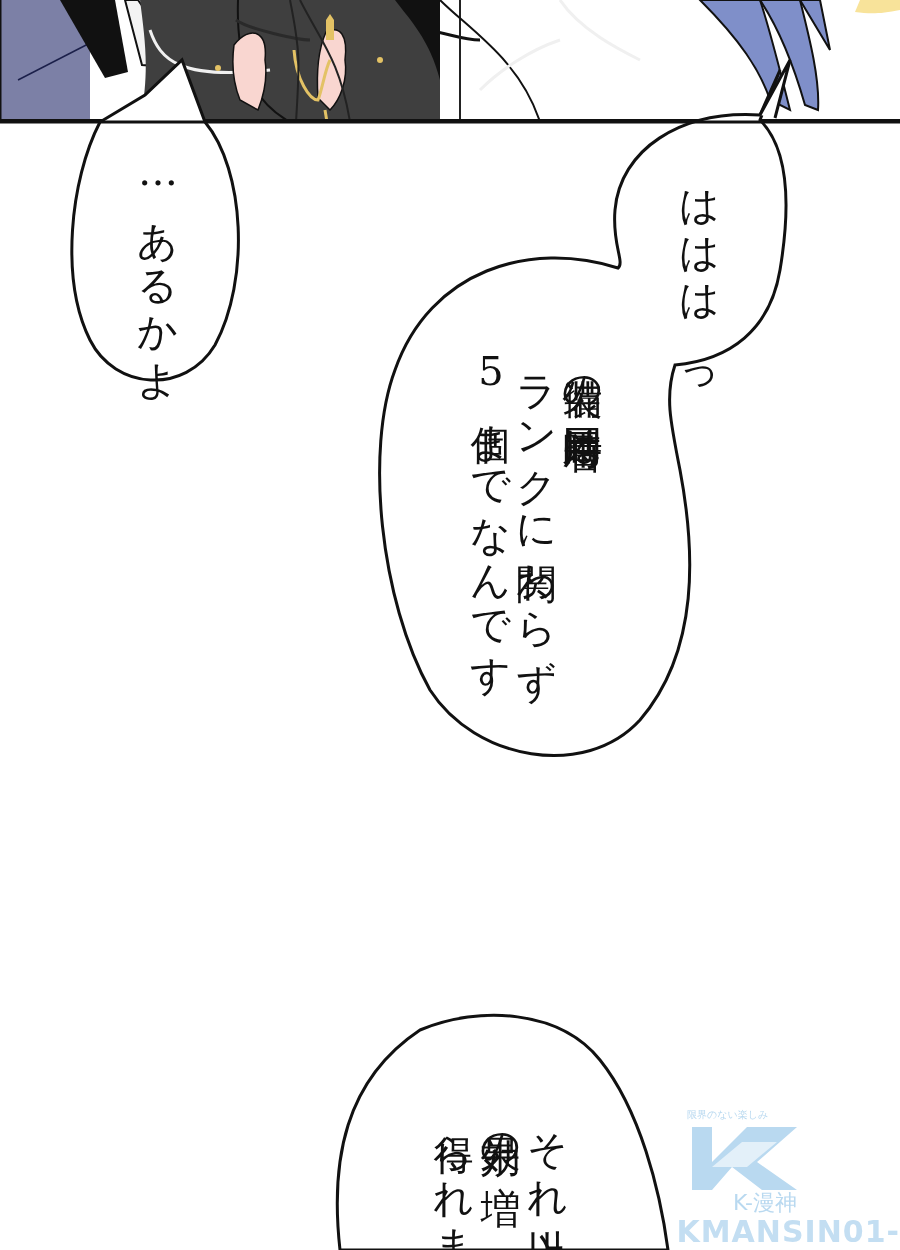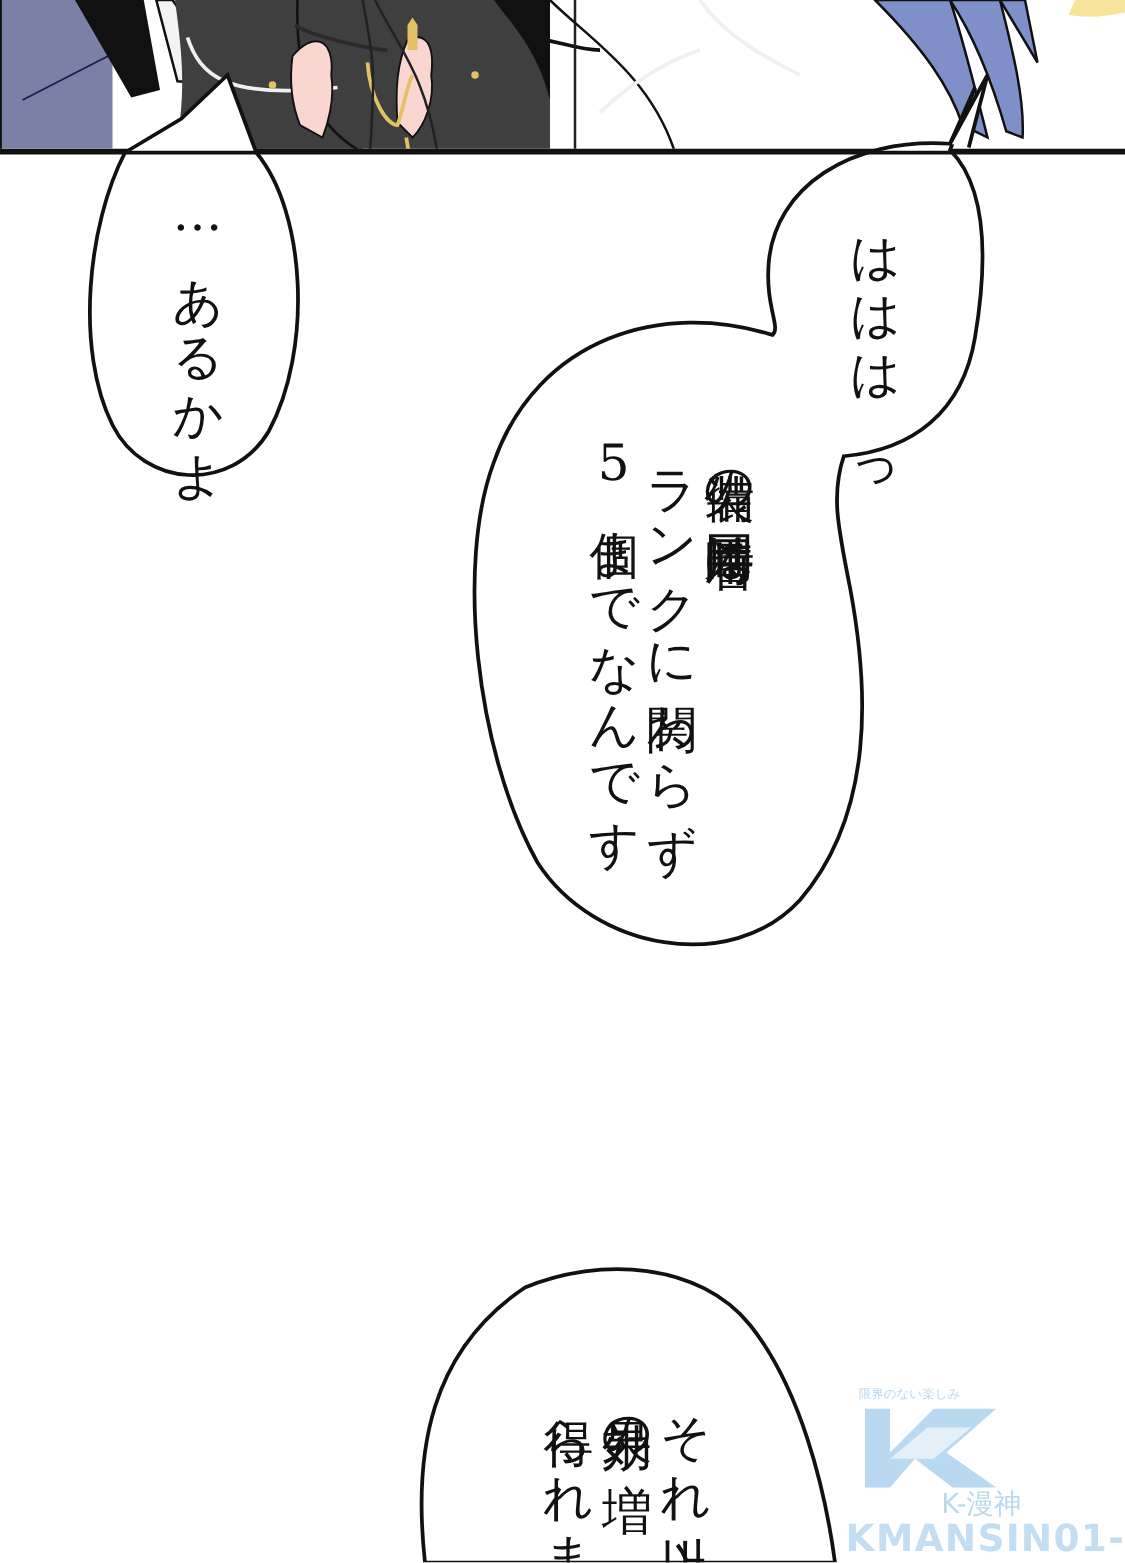--- a/index.html
+++ b/index.html
@@ -7,21 +7,21 @@
   .top-panel { position:absolute; left:0; top:0; width:900px; height:122px; overflow:hidden; background:#ffffff; border-bottom:3px solid #111; box-sizing:border-box; }
   .art { position:absolute; left:0; top:0; }
   .bubble-layer { position:absolute; left:0; top:0; width:900px; height:1250px; }
   .vtext { position:absolute; writing-mode:vertical-rl; text-orientation:upright; color:#111; font-family:"DejaVu Serif", serif; letter-spacing:1px; white-space:pre; }
   .b1 { left:135px; top:148px; font-size:40px; line-height:46px; }
   .b2a { left:677px; top:162px; font-size:40px; line-height:46px; }
   .b2b { left:468px; top:348px; font-size:40px; line-height:46px; }
   .b3 { left:430px; top:1105px; font-size:40px; line-height:47px; }
   .watermark { position:absolute; left:595px; top:1108px; width:305px; height:142px;text-align:right; }
   .wm-tag { position:absolute; left:92px; top:0; font-size:10px; color:#b9d9f0; font-family:"DejaVu Sans", sans-serif; }
-  .wm-brand { position:absolute; left:138px; top:80px; font-size:22px; color:#b9d9f0; font-family:"DejaVu Sans", sans-serif;margin-left:20px; }
+  .wm-brand { position:absolute; left:138px; top:80px; font-size:22px; color:#b9d9f0; font-family:"DejaVu Sans", sans-serif; }
   .wm-url { position:absolute; left:0; top:106px; font-size:30px; font-weight:bold; color:#c3def2; font-family:"DejaVu Sans", sans-serif; letter-spacing:1px; }
 </style>
 </head>
 <body>
 
 <div class="top-panel">
   <svg class="art" width="900" height="122" viewBox="0 0 900 122">
     <rect x="0" y="0" width="90" height="122" fill="#7c80a6"></rect>
     <path d="M0 0 L0 122" stroke="#111" stroke-width="3"></path>
     <path d="M18 80 L92 42" stroke="#1b1f4a" stroke-width="1.5"></path>

